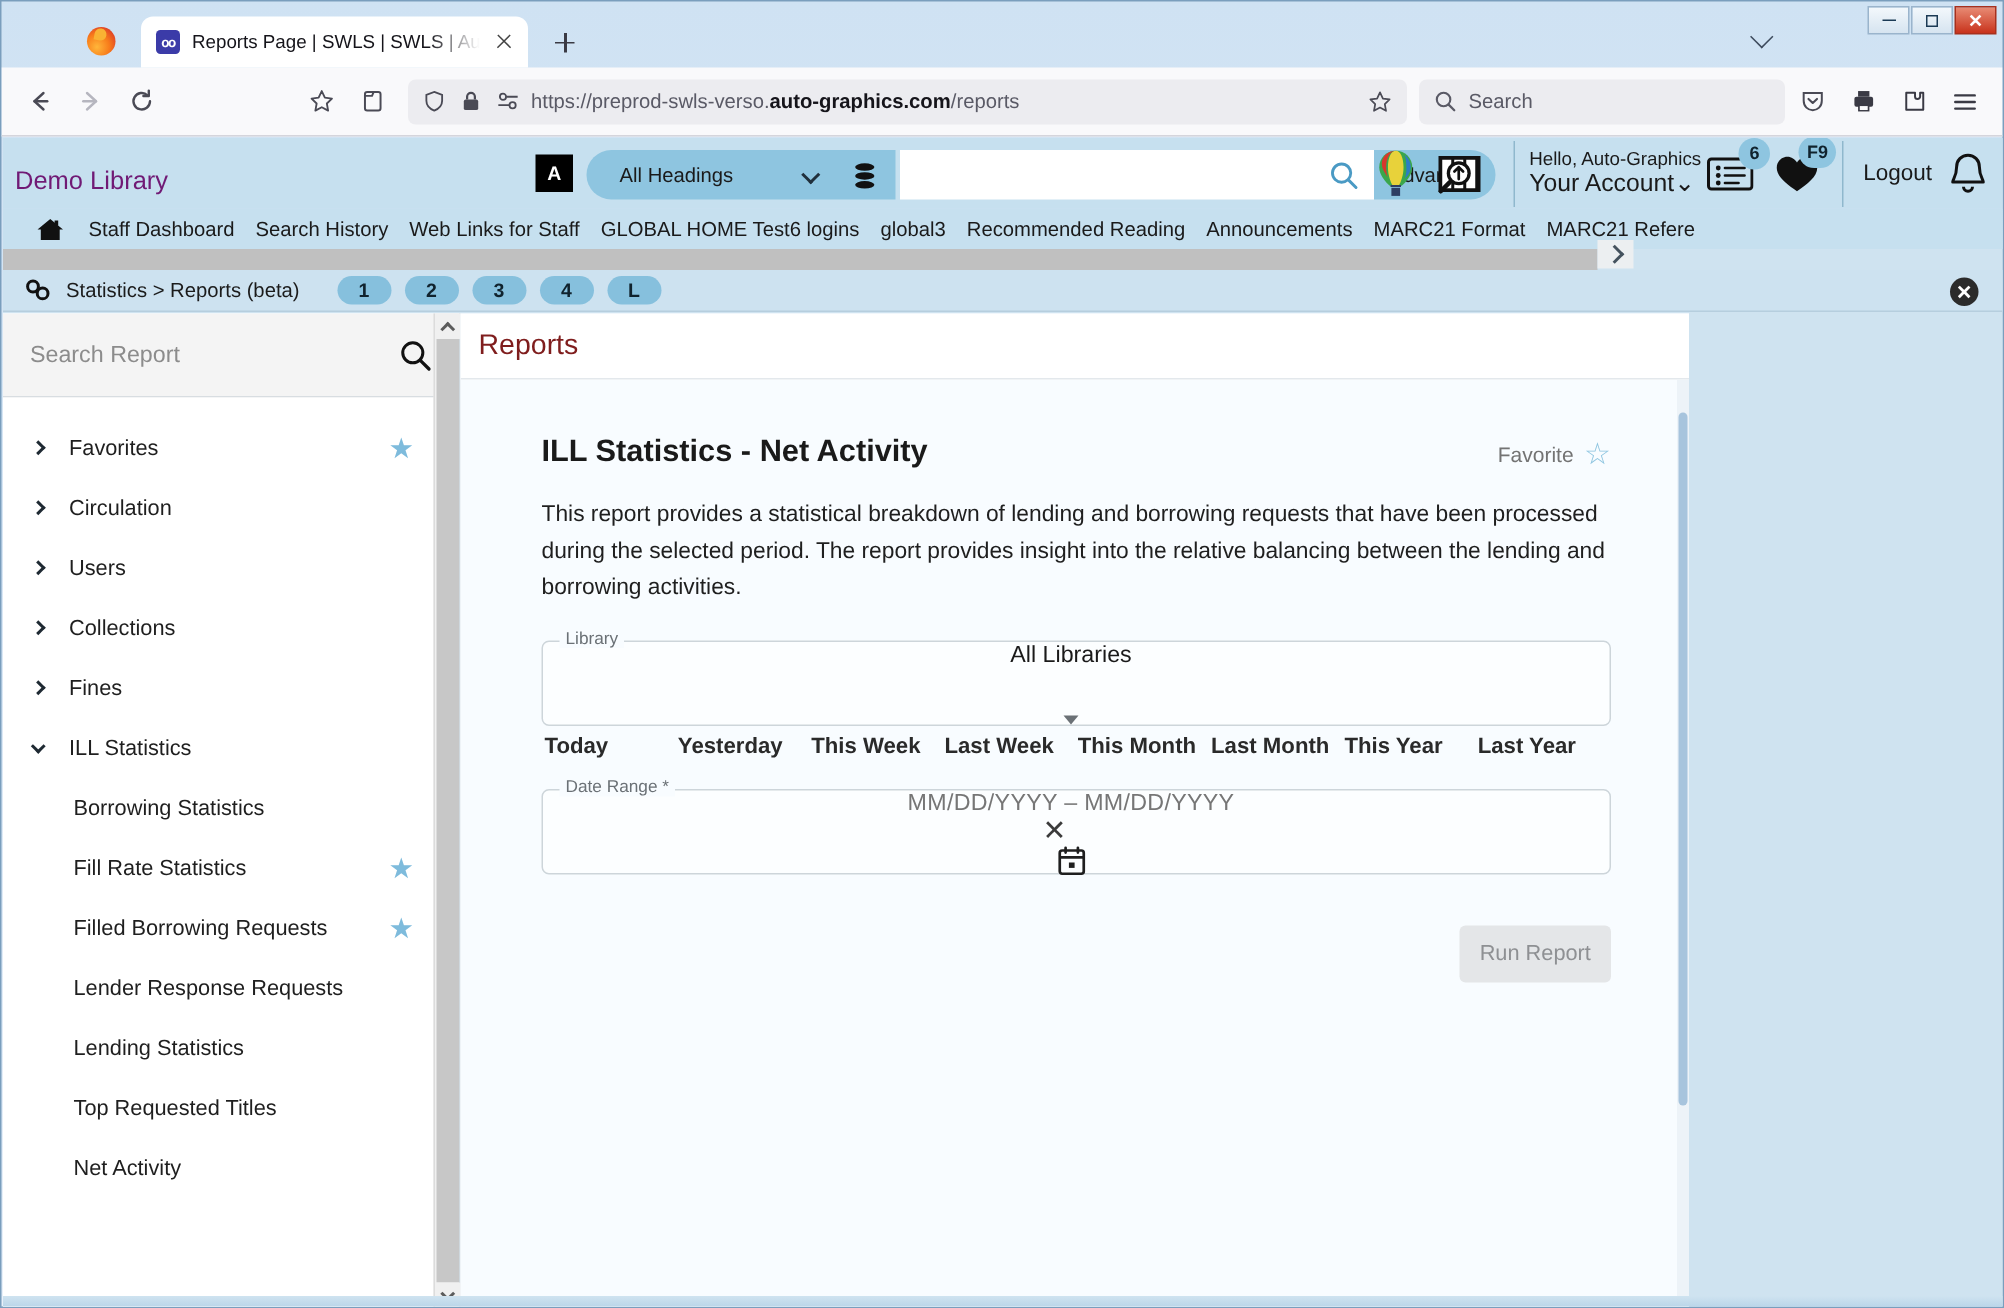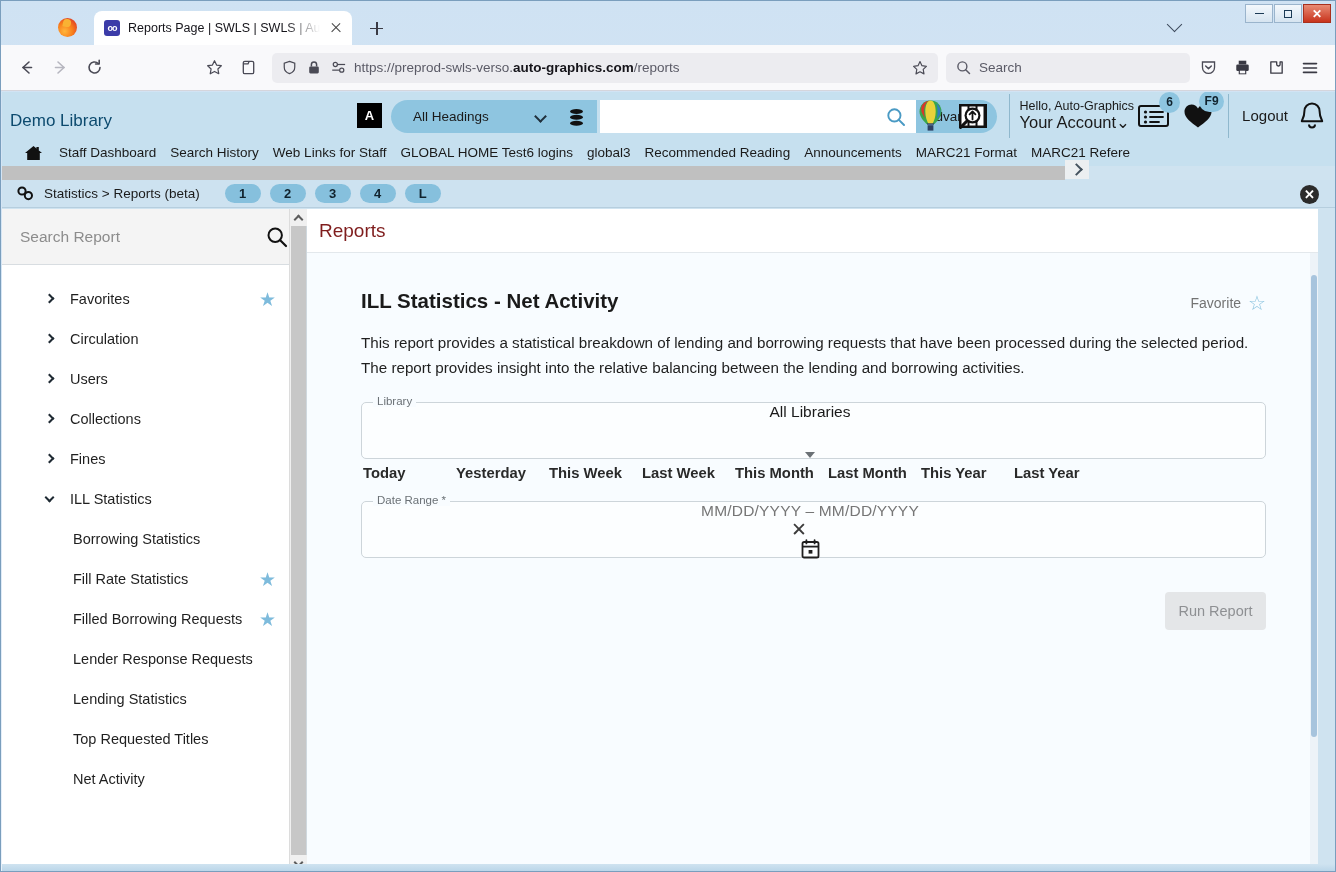--- a/index.html
+++ b/index.html
@@ -138,21 +138,21 @@
     width: 1334px; height: 780px;
     background: #cfe3f0;
     overflow: hidden;
   }
 
   
   .appheader {
     height: 47px; background: #c6e0ef;
     display: flex; align-items: center; position: relative;
   }
-  .libname { margin-left: 8px; font-size: 17px; color: #0c4a6e; margin-top: 11px; }
+  .libname { margin-left: 8px; font-size: 17px; color: #701a75; margin-top: 11px; }
   .hdr-a-icon {
     position:absolute; left:355px; top:11px; width:25px; height:25px;
     background:#000; display:flex; align-items:center; justify-content:center;
   }
   .hdr-a-icon span { color:#fff; font-size:13px; font-weight:bold; }
   .searchgroup {
     position: absolute; left: 389px; top: 8px;
     height: 33px; width: 206px;
     background: #8ec5e0; border-radius: 17px 0 0 17px;
     display: flex; align-items: center; padding-left: 22px;
@@ -246,21 +246,21 @@
     position:absolute; right: 17px; top: 5px;
     width:19px; height:19px; border-radius:50%;
     background:#2b2b2b; color:#fff;
     display:flex; align-items:center; justify-content:center;
     font-size: 13px; font-weight: bold;
   }
 
   
   .split {
     position:absolute; left:0; top: 117px;
-    width: 1316px; height: 663px;
+    width: 1124px; height: 663px;
     display:flex;
     background:#f7fbfe;
   }
 
   
   .sidebar {
     width: 305px; flex:none; position:relative;
     background:#fff;
     border-right: 1px solid #cfd8de;
     display:flex; flex-direction:column;
@@ -269,21 +269,21 @@
   .searchreport {
     height: 56px; background:#f4f4f4;
     border-bottom: 1px solid #d8dde1;
     display:flex; align-items:center; padding: 0 18px 0 18px;
   }
   .searchreport .ph { flex:1 1 auto; font-size:15.5px; color:#8c8c8c; }
   .tree { flex:1 1 auto; padding-top: 14px; overflow:hidden; background:#fff; }
   .node {
     height: 40px; display:flex; align-items:center;
     padding: 0 22px 0 18px; position:relative;
-    font-size: 14.5px; color:#1f1f1f;margin-left:24px;
+    font-size: 14.5px; color:#1f1f1f;
   }
   .node .chev {
     width: 14px; height: 14px; margin-right: 12px; position:relative; flex:none;
   }
   .node .chev i {
     position:absolute; left:2px; top:3px; width:7px; height:7px;
     border-right:2.4px solid #1f2a33; border-top:2.4px solid #1f2a33;
     transform: rotate(45deg);
   }
   .node .chev.open i {

